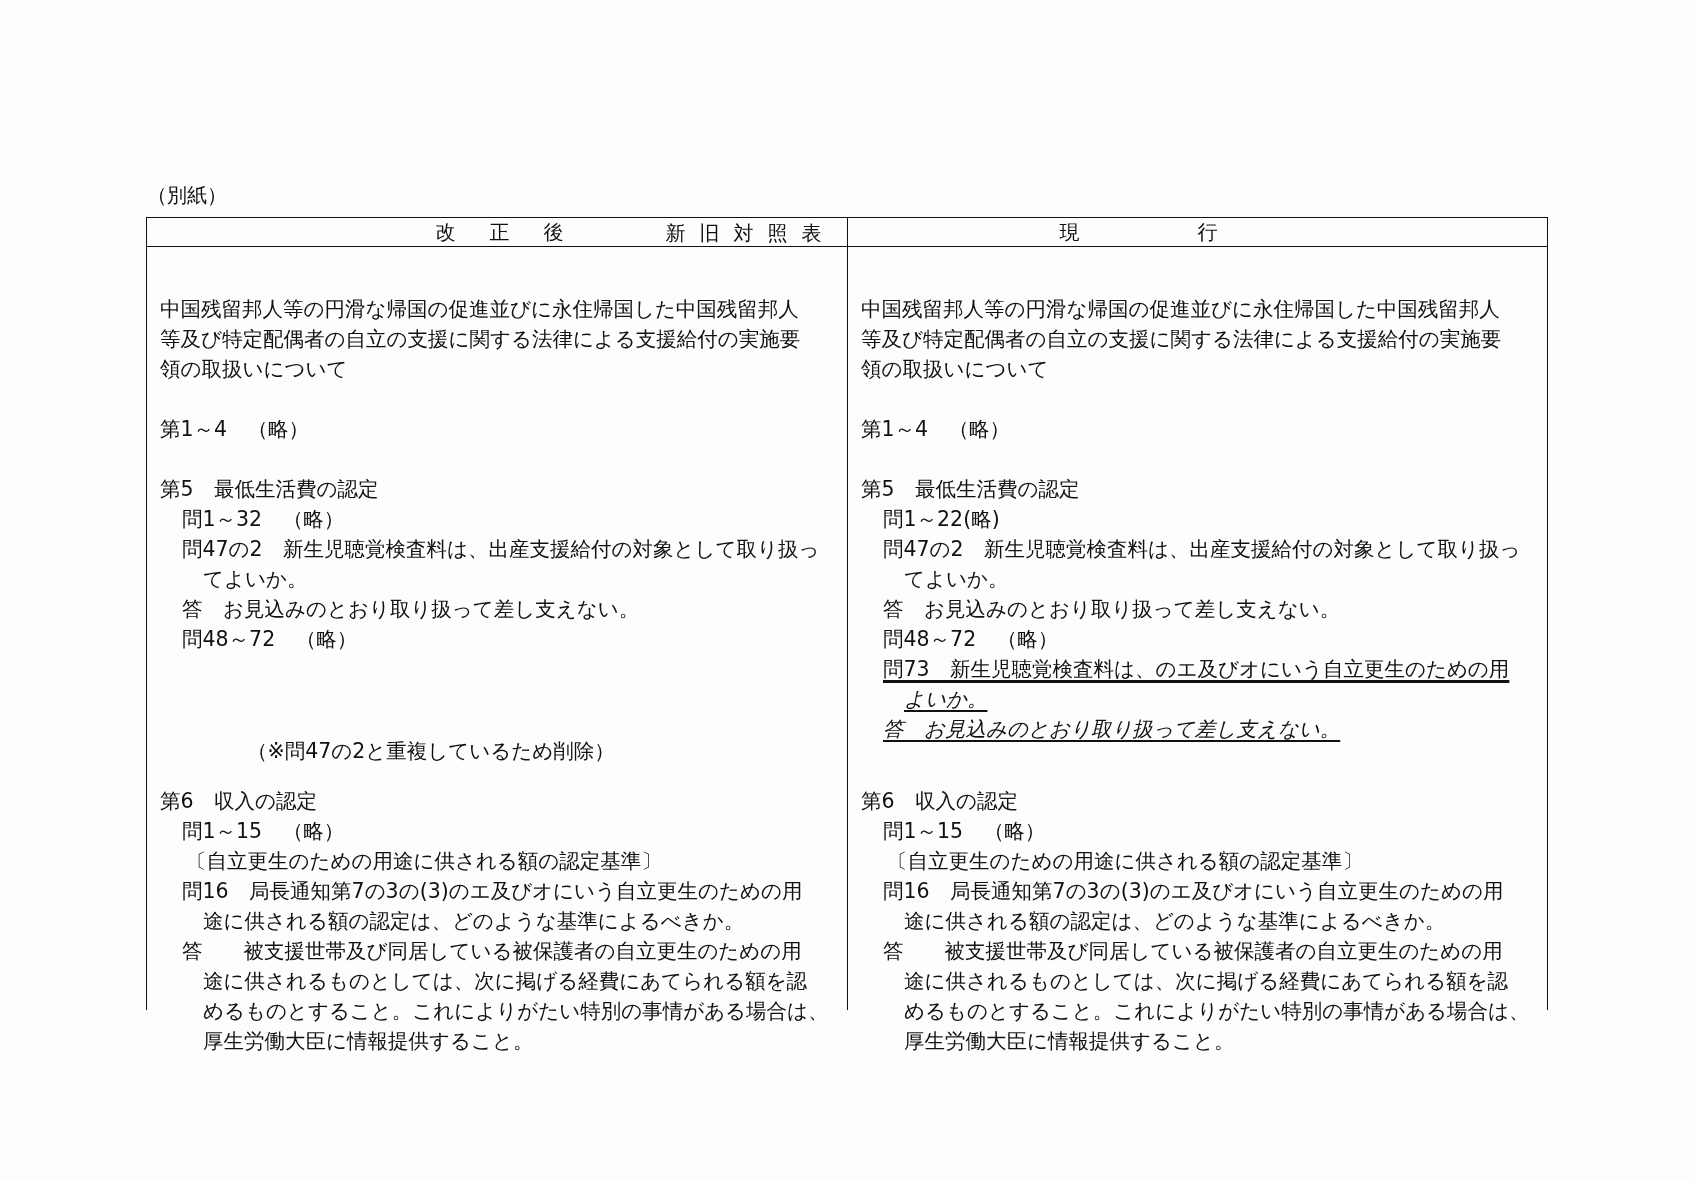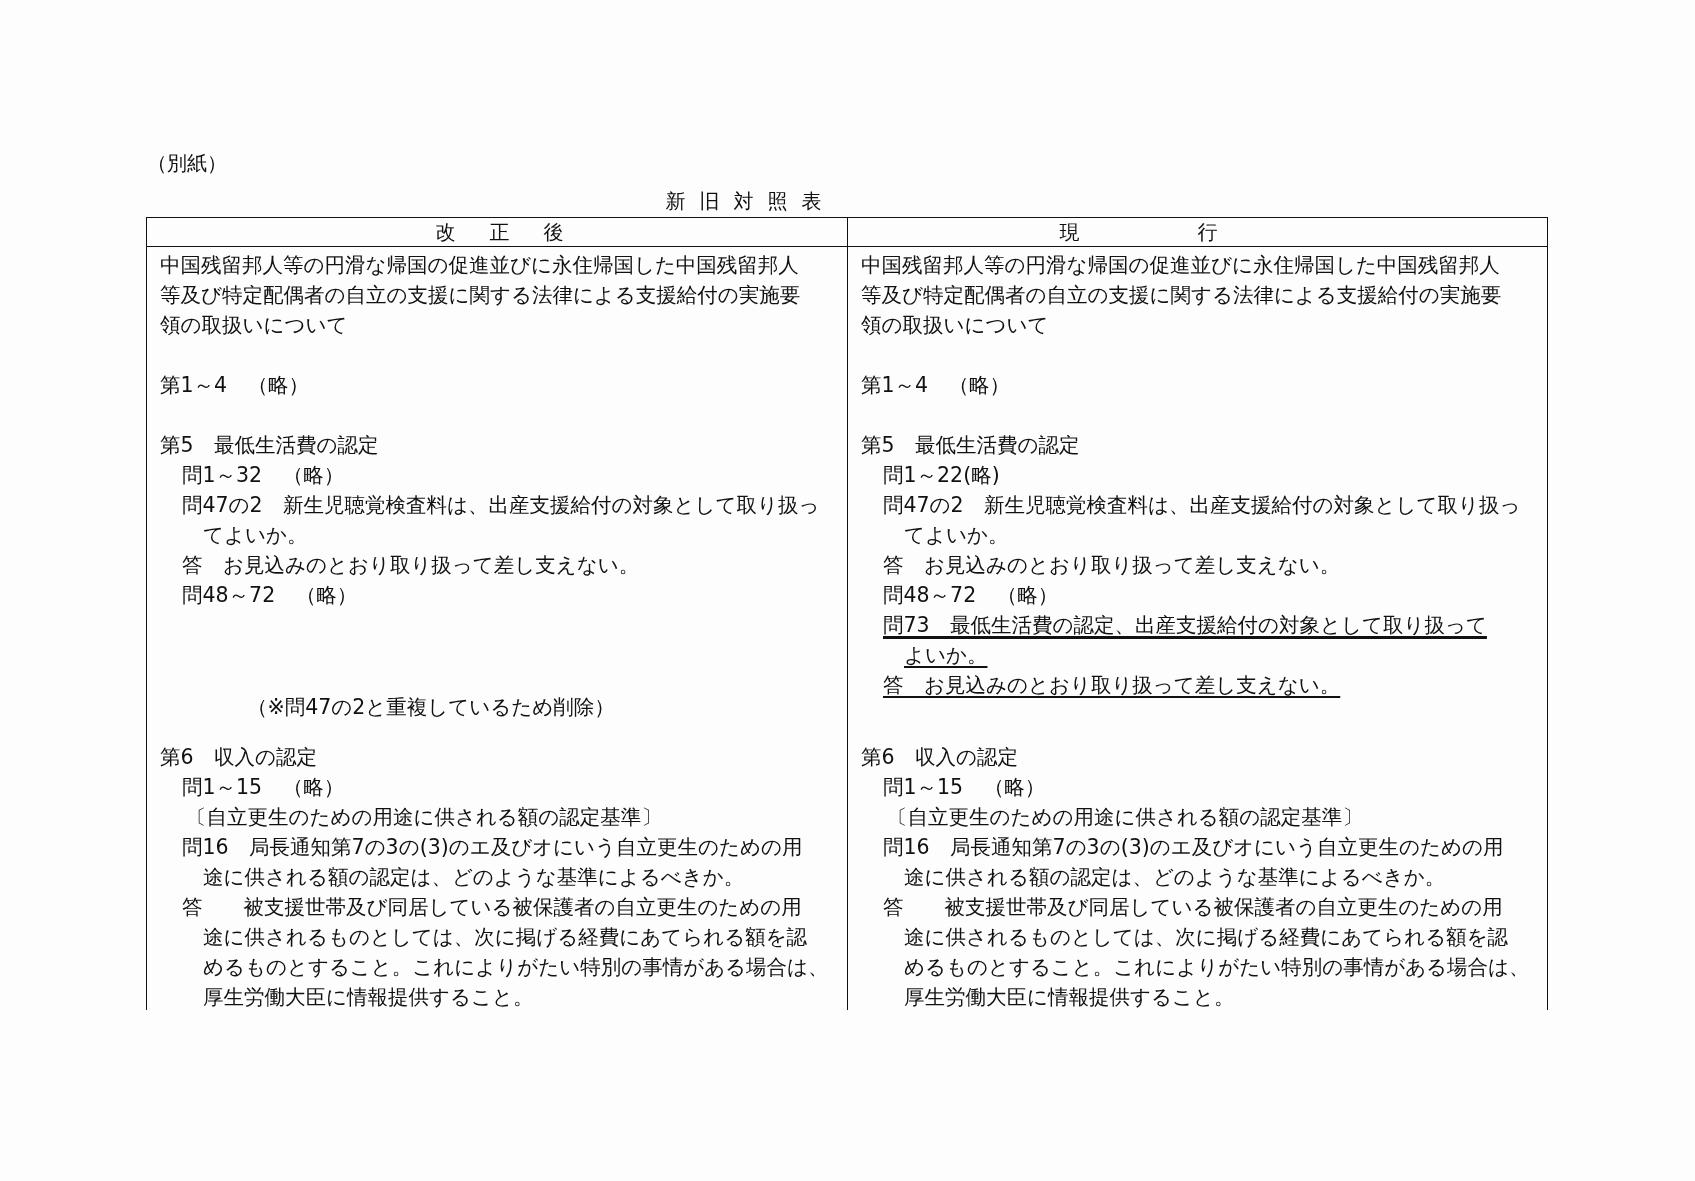--- a/index.html
+++ b/index.html
@@ -1,29 +1,29 @@
 <!DOCTYPE html>
 <html><head>
 <meta charset="utf-8">
 <style>
   html, body { margin:0; padding:0; background:#fdfdfd; }
   body { width:1695px; height:1181px; position:relative; overflow:hidden;
          font-family:"DejaVu Sans", "Liberation Sans", sans-serif; color:#111; }
-  .abs { position:absolute; white-space:pre; font-size:20px; line-height:24px; }
+  .abs { position:absolute; white-space:pre; font-size:20px; line-height:24px;margin-top:32px; }
   #attach { left:147px; top:151px; }
   #title { left:0; width:1487px; top:189px; text-align:center; letter-spacing:14px; font-size:20px; padding-left:14px; box-sizing:border-box; }
   .tbl { position:absolute; left:146px; top:217px; width:1402px; height:793px;
          border-left:1.5px solid #111; border-right:1.5px solid #111; border-top:1.5px solid #111; box-sizing:border-box; }
   .hdr-line { position:absolute; left:146px; top:246px; width:1402px; height:0; border-top:1.5px solid #111; }
   .divider { position:absolute; left:847px; top:217px; width:0; height:793px; border-left:1.5px solid #111; }
   .hdr { position:absolute; top:220px; font-size:20px; line-height:24px; white-space:pre; text-align:center; }
   #hdr-left { left:146px; width:701px; letter-spacing:34px; padding-left:40px; box-sizing:border-box; }
   #hdr-right { left:847px; width:701px; letter-spacing:118px; box-sizing:border-box; }
-  .ln { position:absolute; white-space:pre; font-size:20.5px; line-height:24px; }
-  .ul { text-decoration:underline; text-decoration-thickness:2px; text-underline-offset:4px; }
+  .ln { position:absolute; white-space:pre; font-size:20.5px; line-height:24px;margin-top:44px; }
+  .ul { text-decoration:underline; text-decoration-thickness:2px; text-underline-offset:4px;font-style:italic; }
   .ul-thick { text-decoration:underline; text-decoration-thickness:3px; text-underline-offset:4px; }
 </style>
 </head>
 <body>
 
 <div class="abs" id="attach">（別紙）</div>
 <div class="abs" id="title">新旧対照表</div>
 
 <div class="tbl"></div>
 <div class="hdr-line"></div>
@@ -65,21 +65,21 @@
   <div class="ln" style="left:861px;top:313px">領の取扱いについて</div>
 
   <div class="ln" style="left:861px;top:373px">第1～4　（略）</div>
 
   <div class="ln" style="left:861px;top:433px">第5　最低生活費の認定</div>
   <div class="ln" style="left:883px;top:463px">問1～22(略)</div>
   <div class="ln" style="left:883px;top:493px">問47の2　新生児聴覚検査料は、出産支援給付の対象として取り扱っ</div>
   <div class="ln" style="left:904px;top:523px">てよいか。</div>
   <div class="ln" style="left:883px;top:553px">答　お見込みのとおり取り扱って差し支えない。</div>
   <div class="ln" style="left:883px;top:583px">問48～72　（略）</div>
-  <div class="ln ul-thick" style="left:883px;top:613px">問73　最低生活費の認定、出産支援給付の対象として取り扱って</div>
+  <div class="ln ul-thick" style="left:883px;top:613px">問73　新生児聴覚検査料は、のエ及びオにいう自立更生のための用</div>
   <div class="ln ul" style="left:904px;top:643px">よいか。</div>
   <div class="ln ul" style="left:883px;top:673px">答　お見込みのとおり取り扱って差し支えない。</div>
 
   <div class="ln" style="left:861px;top:745px">第6　収入の認定</div>
   <div class="ln" style="left:883px;top:775px">問1～15　（略）</div>
   <div class="ln" style="left:887px;top:805px">〔自立更生のための用途に供される額の認定基準〕</div>
   <div class="ln" style="left:883px;top:835px">問16　局長通知第7の3の(3)のエ及びオにいう自立更生のための用</div>
   <div class="ln" style="left:904px;top:865px">途に供される額の認定は、どのような基準によるべきか。</div>
   <div class="ln" style="left:883px;top:895px">答　　被支援世帯及び同居している被保護者の自立更生のための用</div>
   <div class="ln" style="left:904px;top:925px">途に供されるものとしては、次に掲げる経費にあてられる額を認</div>

